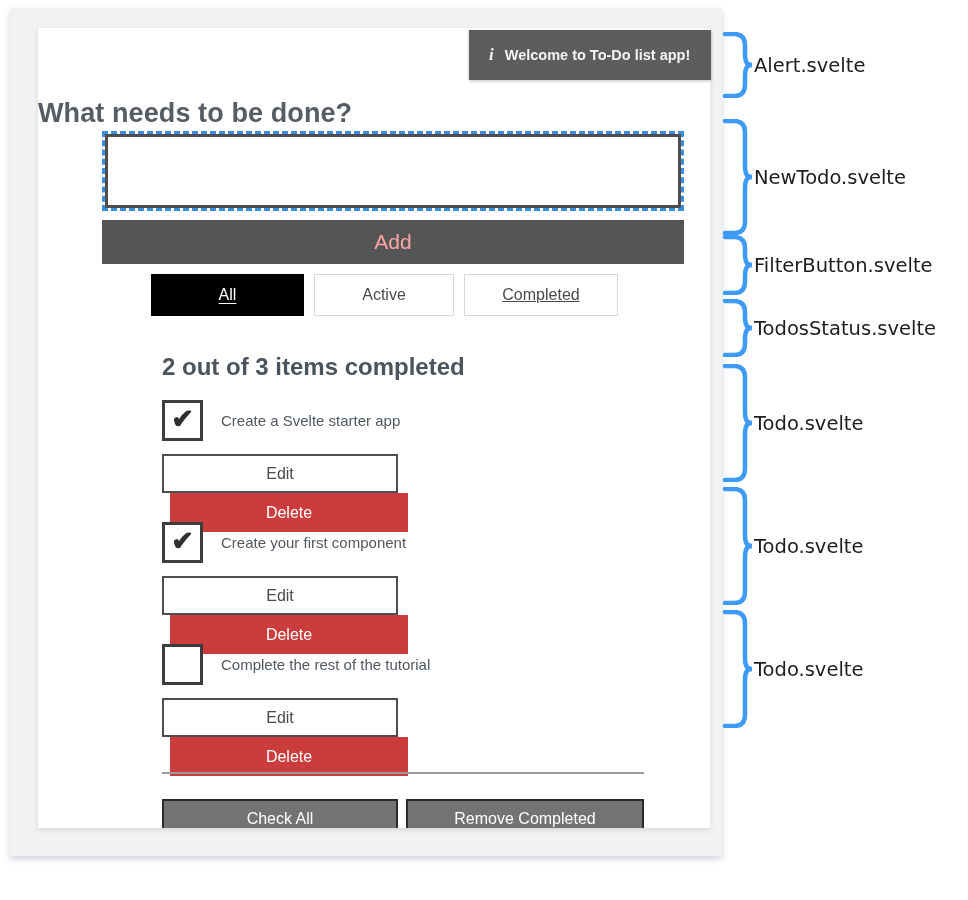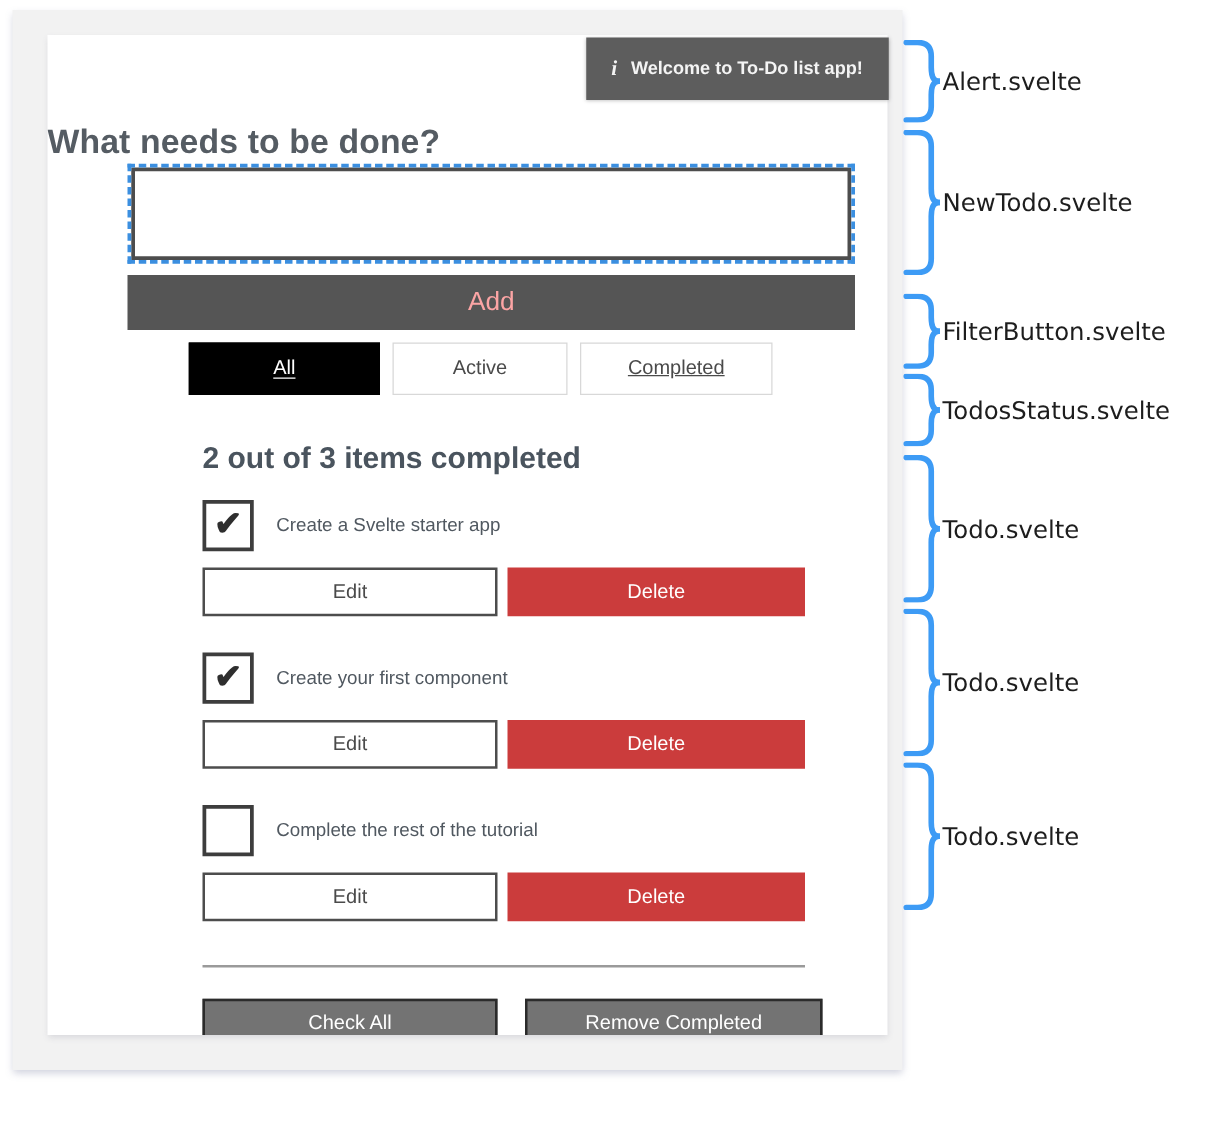--- a/index.html
+++ b/index.html
@@ -179,20 +179,21 @@
   .todo-label {
     margin-left: 18px;
     font-size: 15px;
     color: #505860;
     white-space: nowrap;
   }
   .todo-btns {
     position: absolute;
     left: 124px; top: 64px;
     display: flex;
+    flex-direction: column;
   }
   .btn-edit {
     width: 236px; height: 39px;
     box-sizing: border-box;
     background: #ffffff;
     border: 2px solid #4d4d4d;
     color: #4a4a4a;
     font-size: 16px;
     font-family: "Liberation Sans", sans-serif;
     cursor: pointer;
@@ -225,21 +226,21 @@
     height: 39px;
     box-sizing: border-box;
     background: #737373;
     border: 2px solid #2b2b2b;
     color: #ffffff;
     font-size: 16px;
     font-family: "Liberation Sans", sans-serif;
     cursor: pointer;
   }
   #check-all-button { width: 236px; }
-  #remove-completed-button { width: 238px; margin-left: 22px; }
+  #remove-completed-button { width: 238px; margin-left: 8px; }
 
   
   #annotations {
     position: absolute;
     left: 722px; top: 0;
     width: 246px; height: 900px;
   }
   .annot {
     position: absolute;
     left: 0;
@@ -346,21 +347,21 @@
 <div id="annotations">
     <div class="annot" style="top: 32px; height: 66px;">
       <div class="brace">
         <svg width="30" height="66" viewBox="0 0 30 66">
           <path d="M 3 2 H 12 Q 23 2 23 13 V 22 Q 23 33 29 33 Q 23 33 23 44 V 53 Q 23 64 12 64 H 3" fill="none" stroke="#3d9bf5" stroke-width="4.5" stroke-linecap="round" stroke-linejoin="round"></path>
           <path d="M 27 33 H 34" stroke="#3d9bf5" stroke-width="4.5" stroke-linecap="round"></path>
         </svg>
       </div>
       <span class="annot-label">Alert.svelte</span>
     </div>
-    <div class="annot" style="top: 104px; height: 116px;">
+    <div class="annot" style="top: 119px; height: 116px;">
       <div class="brace">
         <svg width="30" height="116" viewBox="0 0 30 116">
           <path d="M 3 2 H 12 Q 23 2 23 13 V 47 Q 23 58 29 58 Q 23 58 23 69 V 103 Q 23 114 12 114 H 3" fill="none" stroke="#3d9bf5" stroke-width="4.5" stroke-linecap="round" stroke-linejoin="round"></path>
           <path d="M 27 58 H 34" stroke="#3d9bf5" stroke-width="4.5" stroke-linecap="round"></path>
         </svg>
       </div>
       <span class="annot-label">NewTodo.svelte</span>
     </div>
     <div class="annot" style="top: 235px; height: 60px;">
       <div class="brace">

